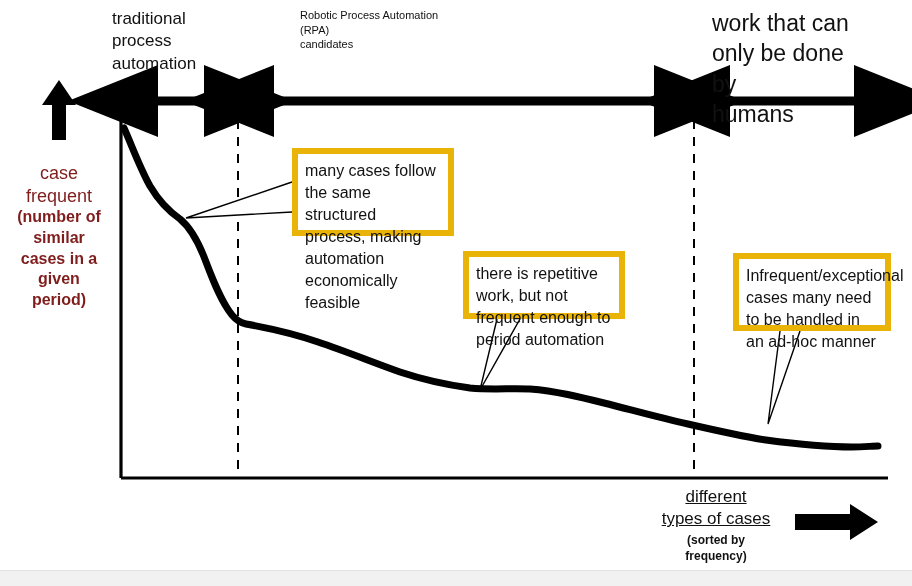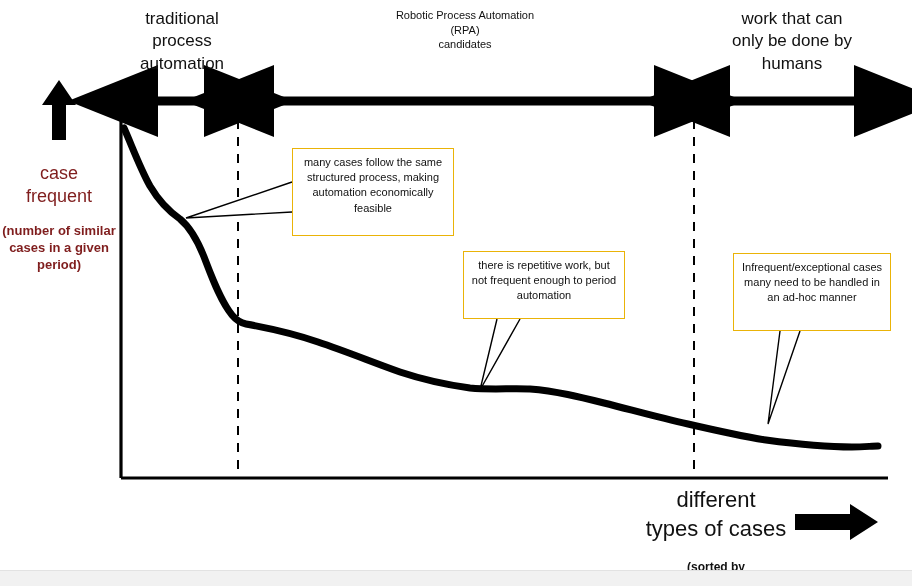--- a/index.html
+++ b/index.html
@@ -19,88 +19,88 @@
   }
   #diagram-svg {
     position: absolute;
     left: 0;
     top: 0;
     width: 912px;
     height: 586px;
   }
   .seg-label {
     position: absolute;
-    text-align: center;
+    text-align: left;
     color: #111111;
     line-height: 1.32;
   }
   #seg-label-0 {
     left: 112px;
     top: 8px;
     width: 140px;
     font-size: 17px;
   }
   #seg-label-1 {
     left: 300px;
     top: 8px;
     width: 330px;
     font-size: 11px;
   }
   #seg-label-2 {
     left: 712px;
     top: 8px;
     width: 160px;
-    font-size: 17px;
+    font-size: 23px;
   }
   #y-axis-label {
     position: absolute;
     left: 0px;
     top: 162px;
     width: 118px;
     text-align: center;
     color: #7f1d1d;
   }
   #y-axis-title {
     font-size: 18px;
     line-height: 1.25;
   }
   #y-axis-sub {
-    font-size: 13px;
+    font-size: 16px;
     font-weight: bold;
     line-height: 1.3;
-    margin-top: 16px;
+    margin-top: 0;
   }
   #x-axis-label {
     position: absolute;
     left: 626px;
     top: 486px;
     width: 180px;
     text-align: center;
     color: #111111;
   }
   #x-axis-title {
-    font-size: 22px;
+    font-size: 17px;
     line-height: 1.3;
+    text-decoration: underline;
   }
   #x-axis-sub {
     font-size: 12px;
     font-weight: bold;
     line-height: 1.3;
-    margin-top: 17px;
+    margin-top: 3px;
   }
   .callout {
     position: absolute;
     background: #ffffff;
-    border: 1px solid #eab308;
+    border: 6px solid #eab308;
     box-sizing: border-box;
-    font-size: 11px;
+    font-size: 16px;
     color: #111111;
     line-height: 1.38;
     padding: 6px 7px;
-    text-align: center;
   }
   #callout-0 {
     left: 292px;
     top: 148px;
     width: 162px;
     height: 88px;
   }
   #callout-1 {
     left: 463px;
     top: 251px;

